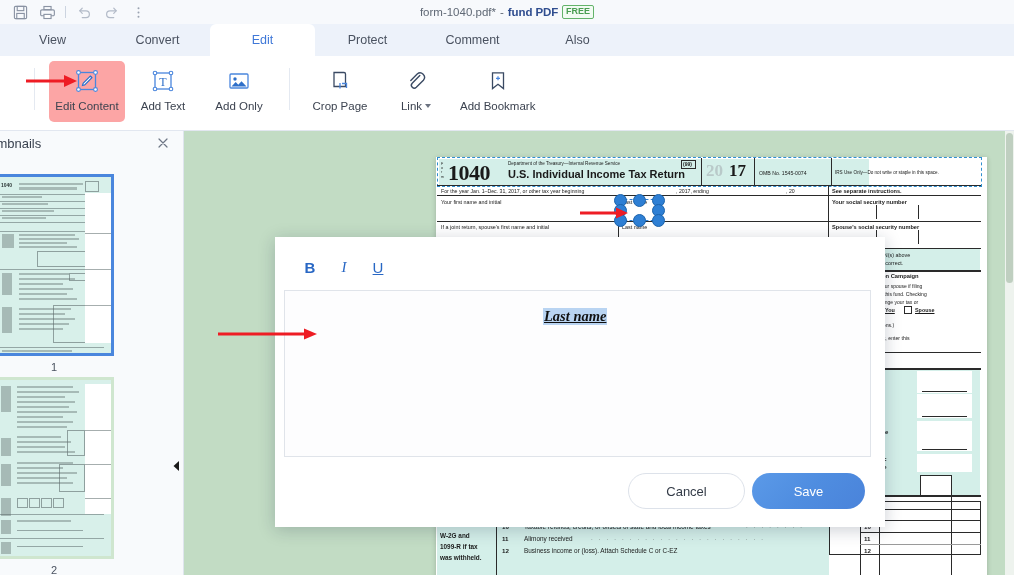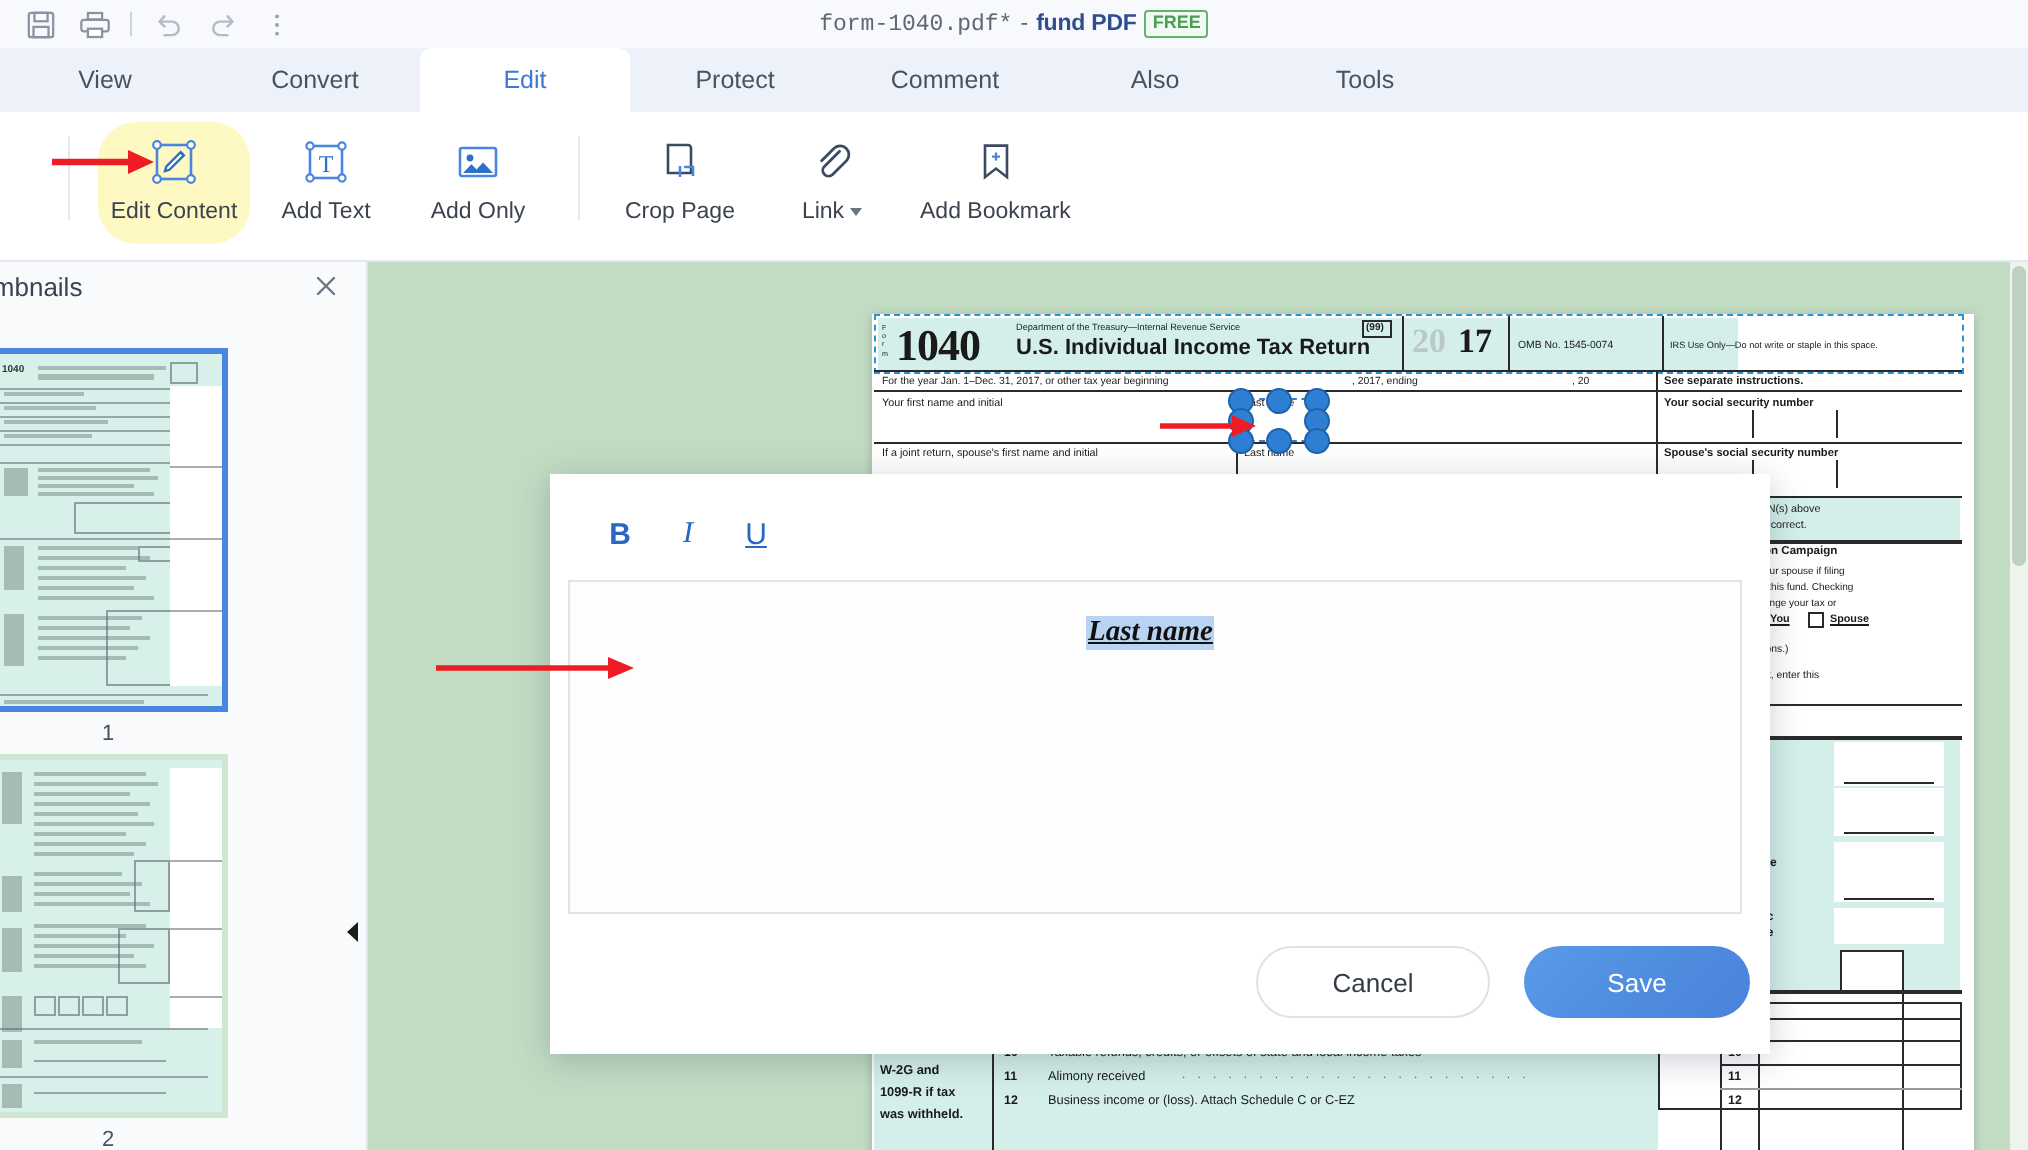--- a/index.html
+++ b/index.html
@@ -21,21 +21,21 @@
     width:24px;height:22px;display:flex;align-items:center;justify-content:center;
     border-radius:3px;cursor:pointer;
   }
   .qa-btn svg{display:block;}
   .qa-sep{width:1px;height:12px;background:#ccd4e0;margin:0 3px;}
   #title-text{
     position:absolute;left:0;top:0;width:1014px;height:24px;
     display:flex;align-items:center;justify-content:center;gap:4px;
     font-size:11.5px;color:#5a6372;pointer-events:none;
   }
-  #title-doc{color:#5f6875;font-family:Liberation Mono, monospace;}
+  #title-doc{color:#5f6875;}
   #title-app{color:#2f4d8f;font-weight:bold;letter-spacing:-.1px;}
   #title-badge{
     border:1px solid #63b36a;color:#4a9d52;font-size:9px;font-weight:bold;
     padding:0px 3px 1px;border-radius:2px;line-height:11px;background:#f2fbf3;
   }
   
   #tabbar{
     position:absolute;left:0;top:24px;width:1014px;height:32px;
     background:#edf2fa;border-bottom:1px solid #dde4ef;
   }
@@ -50,21 +50,21 @@
   #ribbon{
     position:absolute;left:0;top:56px;width:1014px;height:74px;
     background:#ffffff;border-bottom:1px solid #e2e7f0;
   }
   #ribbon-inner{position:absolute;left:34px;top:0;height:74px;display:flex;align-items:flex-start;}
   .rb-item{
     min-width:64px;height:56px;margin-top:5px;
     display:flex;flex-direction:column;align-items:center;justify-content:flex-start;
     padding:5px 6px 0;border-radius:5px;cursor:pointer;
   }
-  .rb-item.active{background:#fef9c3;border-radius:19px;}
+  .rb-item.active{background:#fca5a5;}
   .rb-ico{height:30px;display:flex;align-items:center;justify-content:center;}
   .rb-lbl{font-size:11.5px;color:#3c4350;margin-top:4px;white-space:nowrap;display:flex;align-items:center;gap:3px;}
   .caret{
     width:0;height:0;border-left:3.5px solid transparent;border-right:3.5px solid transparent;
     border-top:4px solid #6b7280;display:inline-block;margin-bottom:1px;
   }
   .rb-sep{width:1px;height:42px;background:#e4e9f1;margin:12px 12px 0;}
   .rb-sep.lead{margin-left:0;margin-right:14px;}
   
   #main{
@@ -158,21 +158,21 @@
   #modal-buttons{position:absolute;left:0;top:236px;width:610px;height:40px;}
   .mbtn{
     position:absolute;top:0;height:36px;border-radius:18px;
     display:flex;align-items:center;justify-content:center;
     font-size:13px;cursor:pointer;box-sizing:border-box;
   }
   #btn-cancel{
     left:353px;width:117px;background:#ffffff;border:1px solid #dde2ea;color:#333b47;
   }
   #btn-save{
-    left:487px;width:113px;color:#ffffff;
+    left:477px;width:113px;color:#ffffff;
     background:linear-gradient(135deg,#5b9ae8 0%,#4f8de0 50%,#4a83da 100%);
     text-align:center;
   }
   
   .arrow{position:absolute;pointer-events:none;}
 </style>
 </head>
 <body>
 
 <div id="titlebar">
@@ -221,21 +221,20 @@
 </div>
 
 <div id="tabbar">
   <div id="tabs">
     <div class="tab">View</div>
     <div class="tab">Convert</div>
     <div class="tab active">Edit</div>
     <div class="tab">Protect</div>
     <div class="tab">Comment</div>
     <div class="tab">Also</div>
-    <div class="tab">Tools</div>
   </div>
 </div>
 
 <div id="ribbon">
   <div id="ribbon-inner">
     <div class="rb-sep lead"></div>
 
     <div class="rb-item active">
       <span class="rb-ico">
         <svg width="28" height="28" viewBox="0 0 28 28" fill="none">

